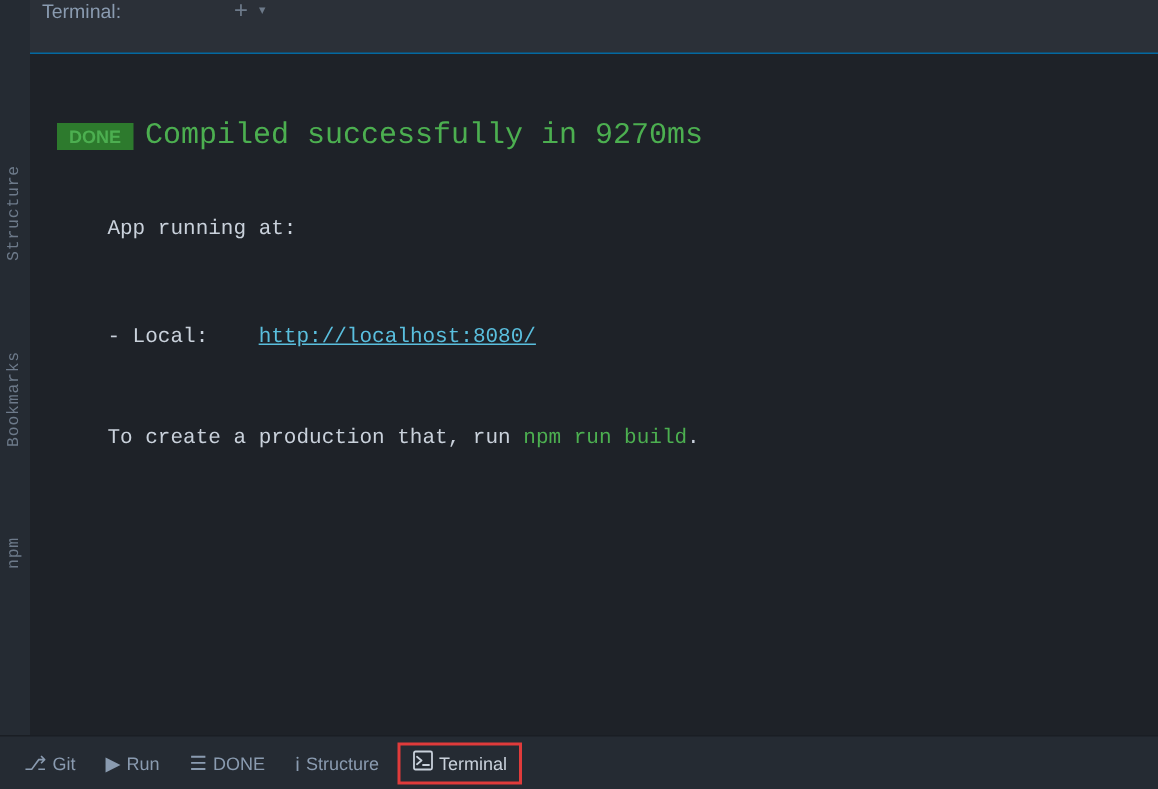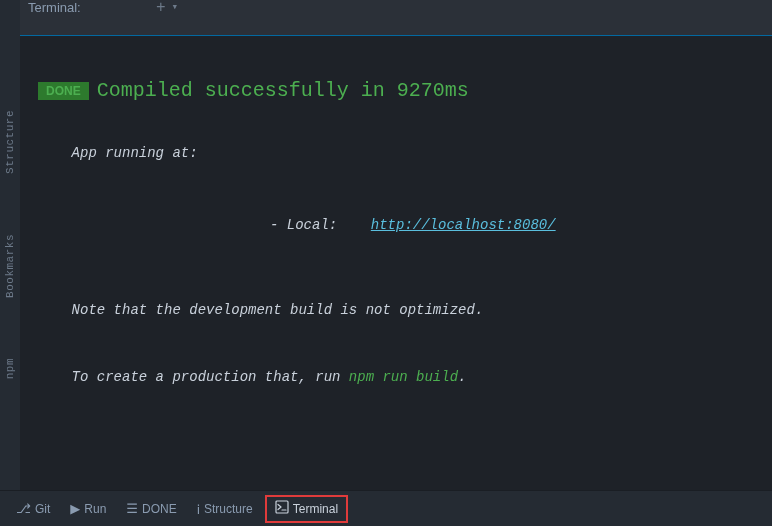--- a/index.html
+++ b/index.html
@@ -133,36 +133,34 @@
     .compile-text {
       color: #4caf50;
       font-size: 20px;
     }
 
     .terminal-text {
       color: #c9d1db;
       font-size: 14px;
       line-height: 1.6;
       white-space: pre;
-      font-style: italic;
     }
 
     .link-text {
       color: #5abfde;
       text-decoration: underline;
       cursor: pointer;
     }
 
     .highlight-text {
       color: #4caf50;
     }
 
     .section-gap {
       margin-top: 4px;
-      text-align: center;
     }
 
     
     .bottom-bar {
       position: absolute;
       bottom: 0;
       left: 0;
       right: 0;
       height: 36px;
       background: #252b33;
@@ -224,23 +222,20 @@
 
   <div class="terminal-text">
     <span>App running at:</span>
   </div>
 
   <div class="terminal-text section-gap">
     <span>- Local:</span><span>    </span><span class="link-text">http://localhost:8080/</span>
   </div>
 
 
-  <div class="terminal-text" style="margin-top: 18px;">
-    <span>Note that the development build is not optimized.</span>
-  </div>
 
   <div class="terminal-text">
     <span>To create a production that, run </span><span class="highlight-text">npm run build</span><span>.</span>
   </div>
 
 </div>
 
 <div class="bottom-bar">
   <div class="bottom-item">
     <span class="icon">⎇</span>

